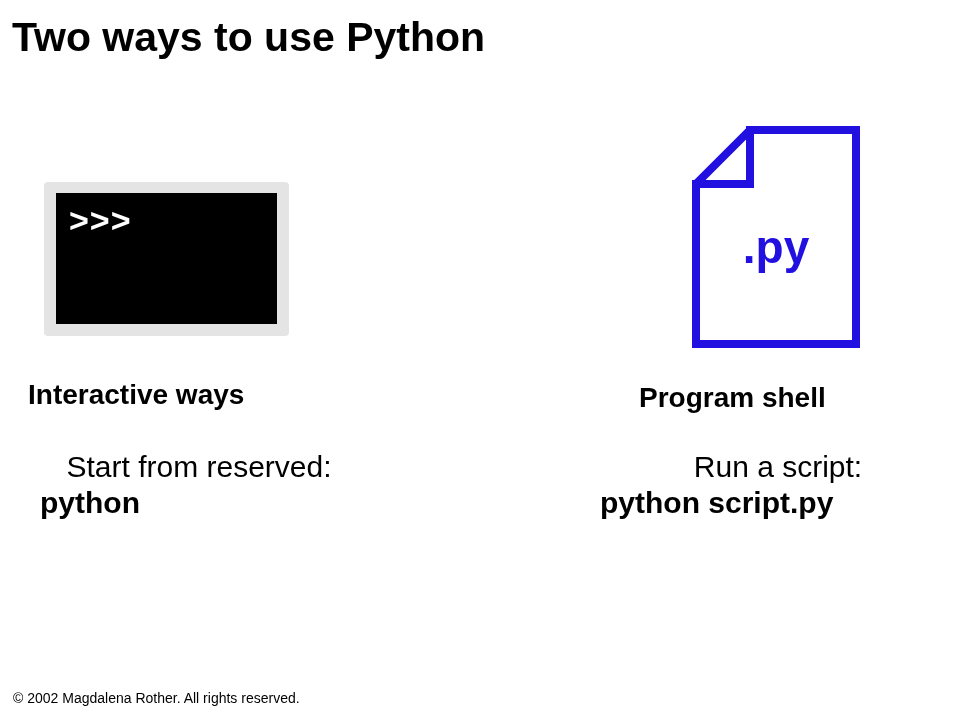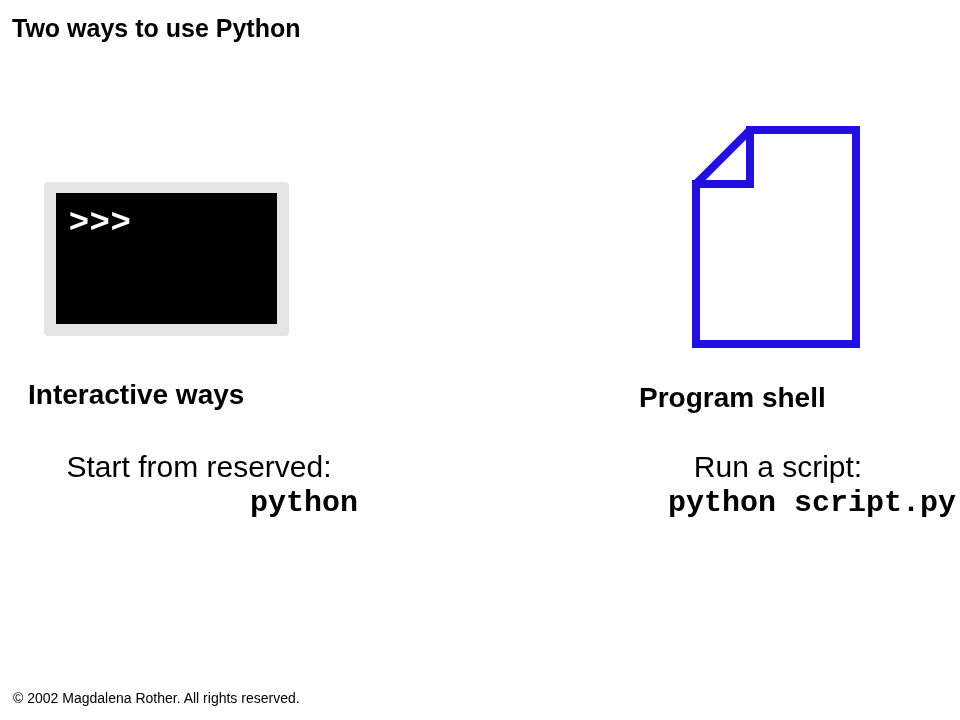--- a/index.html
+++ b/index.html
@@ -2,21 +2,21 @@
 <html><head>
   <meta charset="utf-8">
   <style>
     html, body { margin: 0; padding: 0; }
     body {
       width: 960px; height: 720px; background: #ffffff; position: relative; overflow: hidden;
       font-family: "Liberation Sans", sans-serif; color: #000;
     }
     .title {
       position: absolute; left: 12px; top: 14px;
-      font-size: 25px; font-weight: bold; letter-spacing: 0px;
+      font-size: 41px; font-weight: bold; letter-spacing: 0px;
     }
     .shell-frame {
       position: absolute; left: 44px; top: 182px; width: 245px; height: 154px;
       background: #e4e4e4; border-radius: 4px;
     }
     .shell-screen {
       position: absolute; left: 12px; top: 11px; width: 221px; height: 131px;
       background: #000;
     }
     .prompt {
@@ -34,22 +34,22 @@
       position: absolute; font-size: 28px; font-weight: bold;
     }
     .h-left { left: 28px; top: 379px; }
     .h-right { left: 639px; top: 382px; }
     .desc {
       position: absolute; font-size: 30px; text-align: center;
     }
     .d-left { left: 40px; width: 318px; top: 450px; }
     .d-right { left: 600px; width: 356px; top: 450px; }
     .cmd {
-      position: absolute; font-family: Liberation Mono, monospace; font-weight: bold;
-      font-size: 30px; text-align: right;
+      position: absolute; font-family: Liberation Sans, sans-serif; font-weight: bold;
+      font-size: 30px; text-align: left;
     }
     .c-left { left: 40px; width: 318px; top: 486px; }
     .c-right { left: 600px; width: 356px; top: 486px; }
     .footer {
       position: absolute; left: 13px; top: 690px; font-size: 14px;
     }
   </style>
 </head>
 <body>
 
@@ -61,20 +61,21 @@
   </div>
 </div>
 
 <div class="file-icon">
   <svg width="176" height="230" viewBox="0 0 176 230">
     <g fill="none" stroke="#2210e0" stroke-width="8" stroke-linejoin="miter" stroke-linecap="square">
       <polygon points="62,8 168,8 168,222 8,222 8,62"></polygon>
       <polyline points="8,62 62,62 62,8"></polyline>
     </g>
   </svg>
+  <div class="file-ext">.py</div>
 </div>
 
 <div class="heading h-left">Interactive ways</div>
 <div class="heading h-right">Program shell</div>
 
 <div class="desc d-left">Start from reserved:</div>
 <div class="cmd c-left">python</div>
 
 <div class="desc d-right">Run a script:</div>
 <div class="cmd c-right">python script.py</div>

